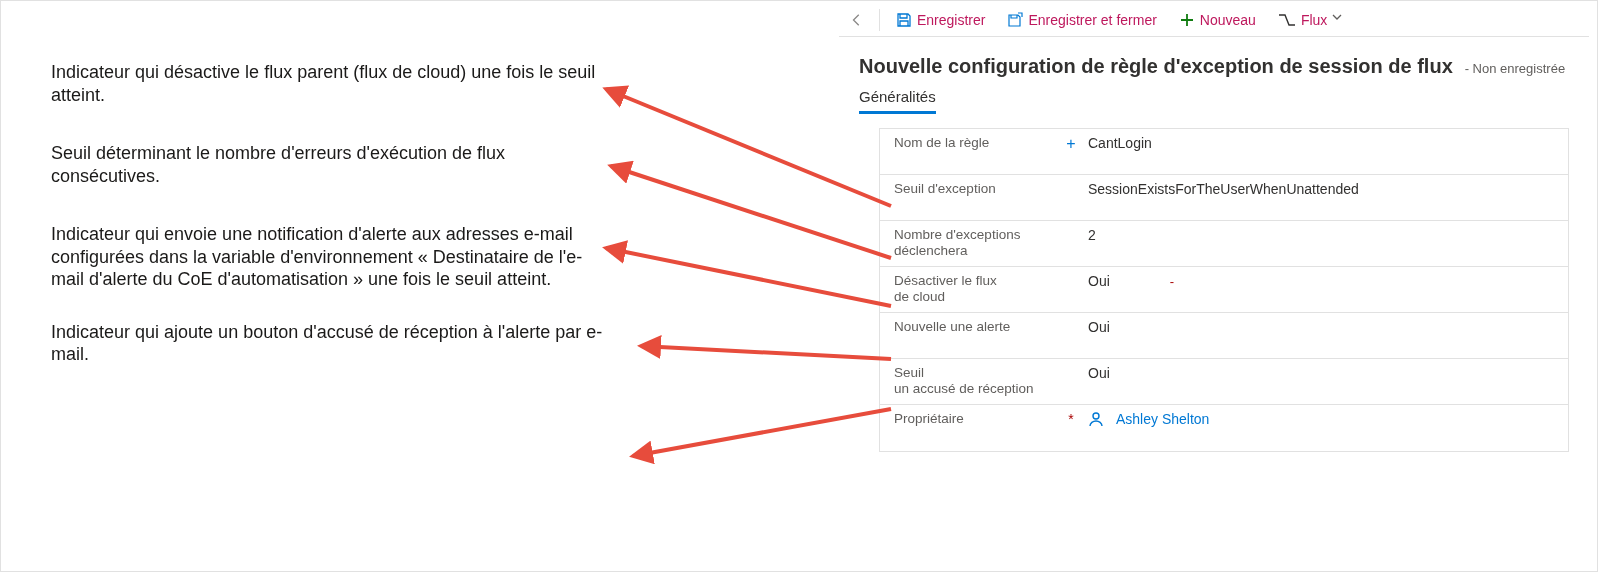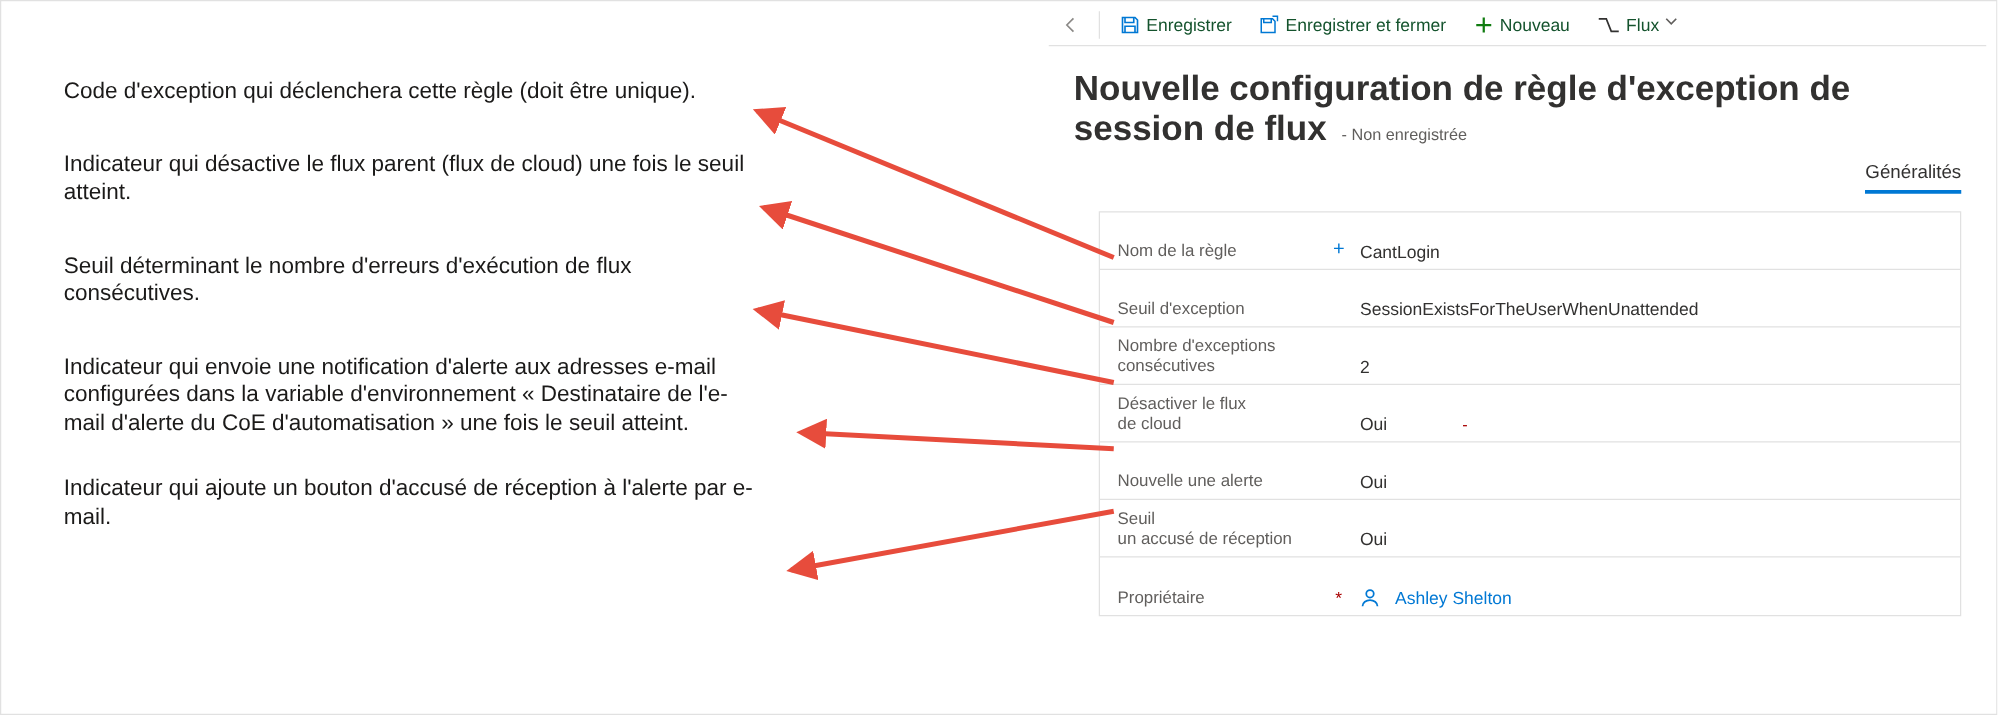--- a/index.html
+++ b/index.html
@@ -63,58 +63,57 @@
     width: 1px;
     height: 22px;
     background: #e1e1e1;
   }
   .cmd {
     display: flex;
     align-items: flex-start;
     gap: 5px;
     padding: 2px 6px;
     font-size: 14px;
-    color: #14532d;
+    color: #be185d;
     cursor: pointer;
   }
   .cmd .ic { display:flex; align-items:center; justify-content:center; }
   .header {
     padding: 18px 20px 4px 20px;
   }
   .header h1 {
-    font-size: 28px;
+    font-size: 20px;
     font-weight: 600;
     display: inline;
   }
   .unsaved {
     font-size: 13px;
     color: #605e5c;
     margin-left: 8px;
     font-weight: 400;
     margin-top: 43px;
   }
   .tabs {
     padding: 6px 20px 0 20px;
-    text-align: right;
   }
   .tab {
     display: inline-block;
     padding-bottom: 6px;
     font-size: 15px;
     color: #323130;
     border-bottom: 3px solid #0078d4;
     cursor: pointer;
   }
   .form {
     margin: 14px 20px 0 40px;
     border: 1px solid #e1e1e1;
   }
   .row {
     display: flex;
-    align-items: flex-end;
+    align-items: flex-start;
     border-bottom: 1px solid #e1e1e1;
     min-height: 46px;
     padding: 6px 14px;
   }
   .row:last-child { border-bottom: none; }
   .label {
     width: 170px;
     font-size: 13.5px;
     color: #605e5c;
     line-height: 1.2;
@@ -171,21 +170,20 @@
   .arrow-head {
     fill: #e74c3c;
   }
 </style>
 </head>
 <body>
 
 <div class="outer">
 
   <div class="annotations">
-    <div class="annotation annotation-1">Code d'exception qui déclenchera cette règle (doit être unique).</div>
     <div class="annotation annotation-3">Indicateur qui désactive le flux parent (flux de cloud) une fois le seuil atteint.</div>
     <div class="annotation annotation-2">Seuil déterminant le nombre d'erreurs d'exécution de flux consécutives.</div>
     <div class="annotation annotation-4">Indicateur qui envoie une notification d'alerte aux adresses e-mail configurées dans la variable d'environnement « Destinataire de l'e-mail d'alerte du CoE d'automatisation » une fois le seuil atteint.</div>
     <div class="annotation annotation-5">Indicateur qui ajoute un bouton d'accusé de réception à l'alerte par e-mail.</div>
   </div>
 
   <div class="panel">
 
     <div class="cmdbar">
       <div class="backbtn">
@@ -256,21 +254,21 @@
       </div>
 
       <div class="row">
         <div class="label">Seuil d'exception</div>
         <div class="spacer-mark"></div>
         <div class="value">SessionExistsForTheUserWhenUnattended</div>
       </div>
 
       <div class="row">
         <div class="label">
-          <span>Nombre d'exceptions</span><br><span>consécutives</span>
+          <span>Nombre d'exceptions</span><br><span>déclenchera</span>
         </div>
         <div class="spacer-mark"></div>
         <div class="value">2</div>
       </div>
 
       <div class="row">
         <div class="label">
           <span>Désactiver le flux</span><br><span>de cloud</span>
         </div>
         <div class="spacer-mark"></div>

